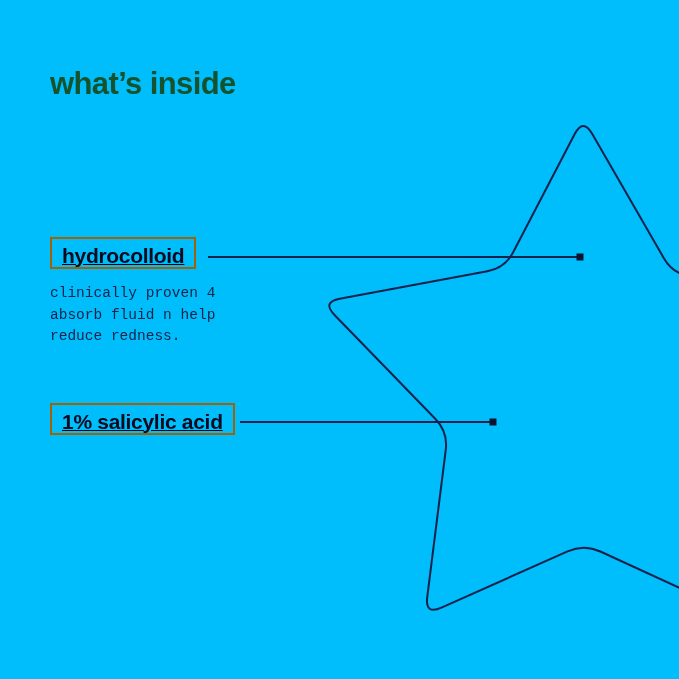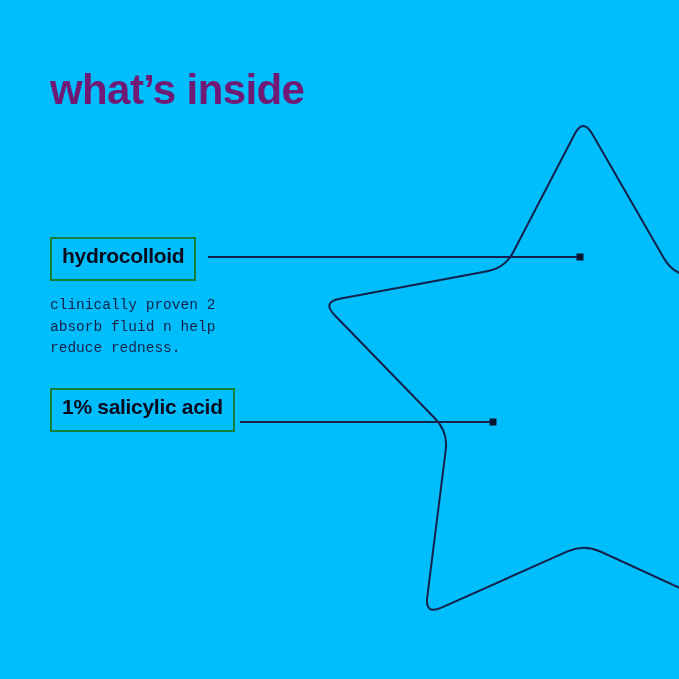--- a/index.html
+++ b/index.html
@@ -26,54 +26,55 @@
     width: 679px;
     height: 679px;
     pointer-events: none;
   }
   #title {
     position: absolute;
     left: 50px;
     top: 66px;
     font-family: "Liberation Sans", sans-serif;
     font-weight: bold;
-    font-size: 42px;
+    font-size: 31px;
     letter-spacing: -0.6px;
-    color: #701a75;
+    color: #14532d;
     white-space: nowrap;
   }
   .callout {
     position: absolute;
   }
   .callout-box {
     display: inline-block;
-    border: 2px solid #15803d;
-    padding: 6px 10px 12px 10px;
+    border: 2px solid #a16207;
+    padding: 6px 10px 0 10px;
     background: transparent;
     box-sizing: border-box;
+    text-decoration: underline;
   }
   .callout-label {
     font-family: "Liberation Sans", sans-serif;
     font-weight: bold;
     font-size: 21px;
     letter-spacing: -0.3px;
     color: #0a0a1e;
     white-space: nowrap;
     line-height: 1;
   }
   .callout-body {
     margin-top: 14px;
     font-family: "Liberation Mono", "DejaVu Sans Mono", monospace;
     font-size: 14.5px;
     line-height: 21.5px;
     color: #14224a;
     white-space: pre-line;
   }
   #callout-hydrocolloid { left: 50px; top: 237px; }
-  #callout-salicylic   { left: 50px; top: 388px; }
+  #callout-salicylic   { left: 50px; top: 403px; }
 </style>
 </head>
 <body>
 
 <div id="poster">
 
   <svg id="star-layer" viewBox="0 0 679 679" width="679" height="679">
     <path id="star-path" fill="none" stroke="#12224c" stroke-width="2" stroke-linejoin="round" stroke-linecap="round" d="M 574.70 133.97 Q 583.00 118.00 592.00 133.59 L 664.00 258.41 Q 673.00 274.00 690.83 276.48 L 842.17 297.52 Q 860.00 300.00 847.75 313.19 L 742.25 426.81 Q 730.00 440.00 732.88 457.77 L 757.12 607.23 Q 760.00 625.00 743.65 617.47 L 600.35 551.53 Q 584.00 544.00 567.56 551.34 L 441.44 607.66 Q 425.00 615.00 427.24 597.14 L 445.76 449.86 Q 448.00 432.00 435.47 419.07 L 334.53 314.93 Q 322.00 302.00 339.70 298.71 L 487.30 271.29 Q 505.00 268.00 513.30 252.03 Z"></path>
 
     <g>
@@ -84,21 +85,21 @@
       <rect x="489.5" y="418.5" width="7" height="7" fill="#0a1430"></rect>
     </g>
   </svg>
 
   <div id="title">what’s inside</div>
 
   <div class="callout" id="callout-hydrocolloid">
     <div class="callout-box">
       <span class="callout-label">hydrocolloid</span>
     </div>
-    <div class="callout-body">clinically proven 2
+    <div class="callout-body">clinically proven 4
 absorb fluid n help
 reduce redness.</div>
   </div>
 
   <div class="callout" id="callout-salicylic">
     <div class="callout-box">
       <span class="callout-label">1% salicylic acid</span>
     </div>
   </div>
 

